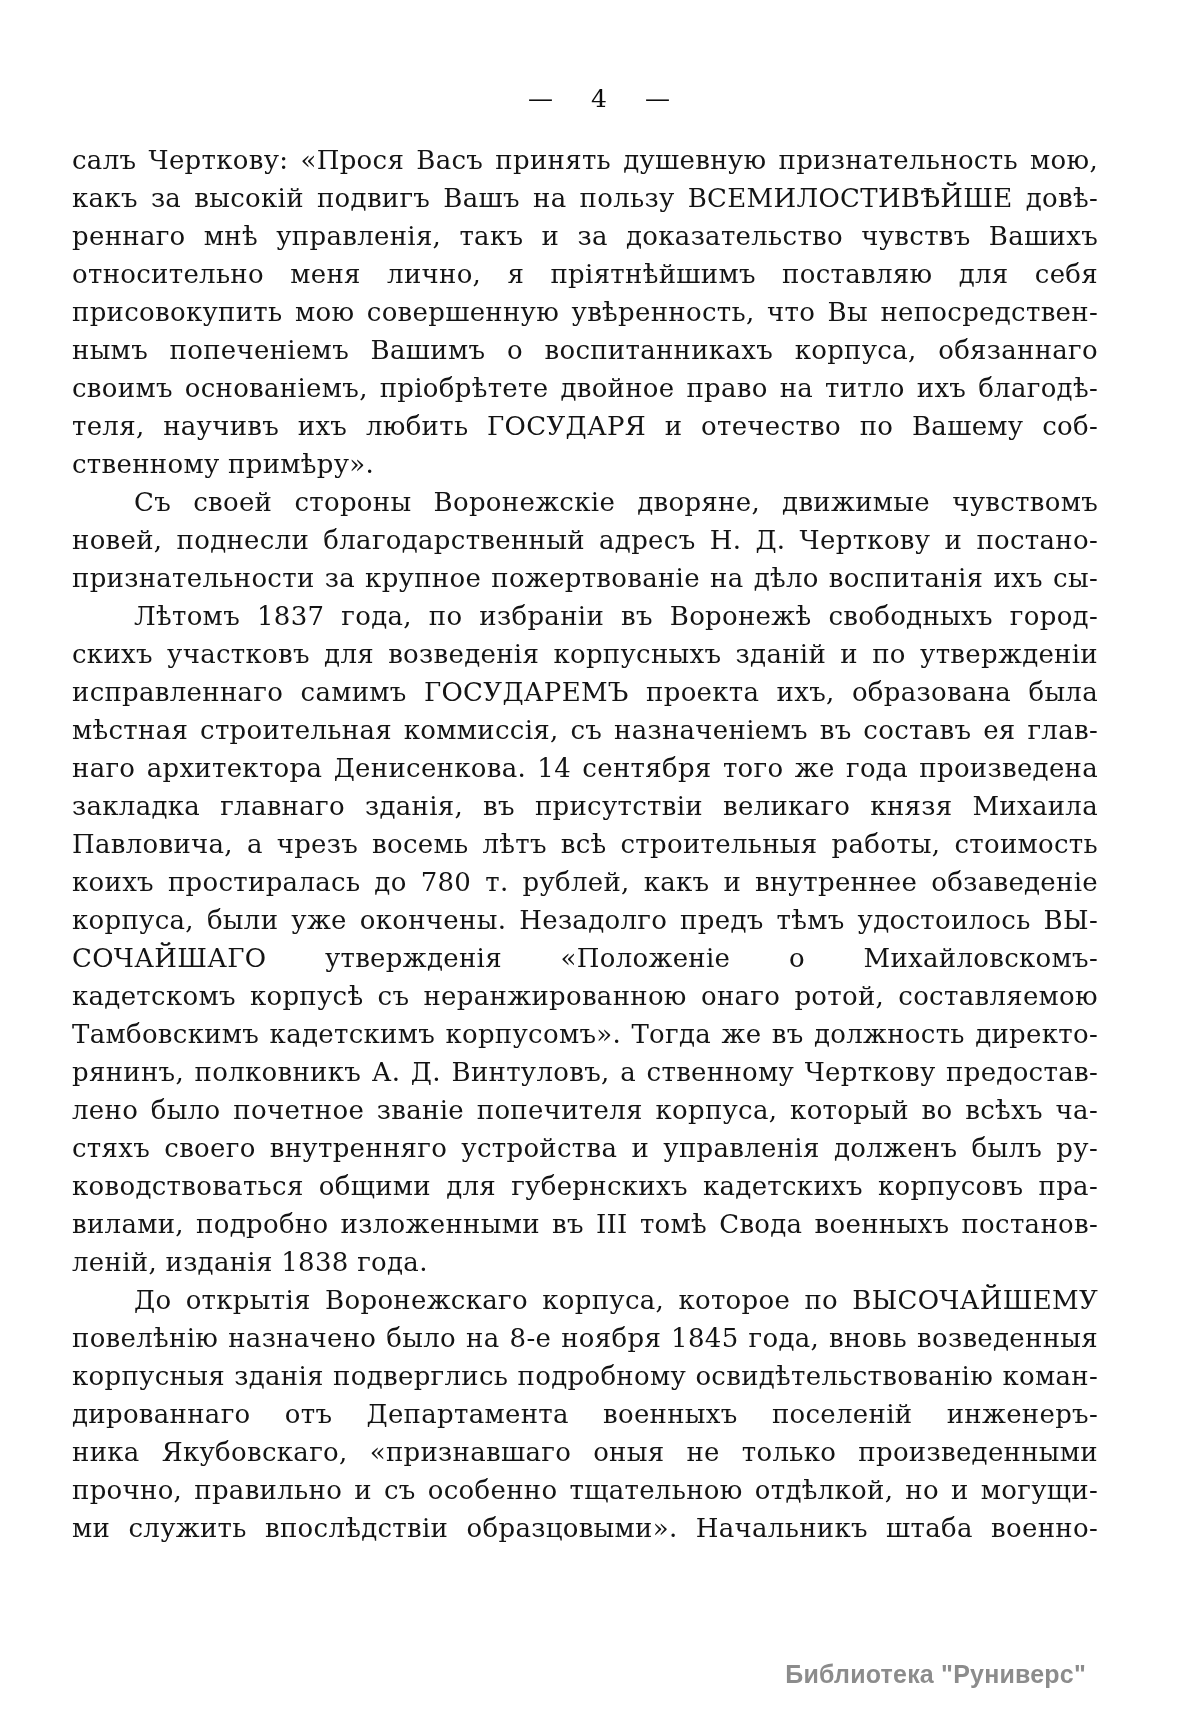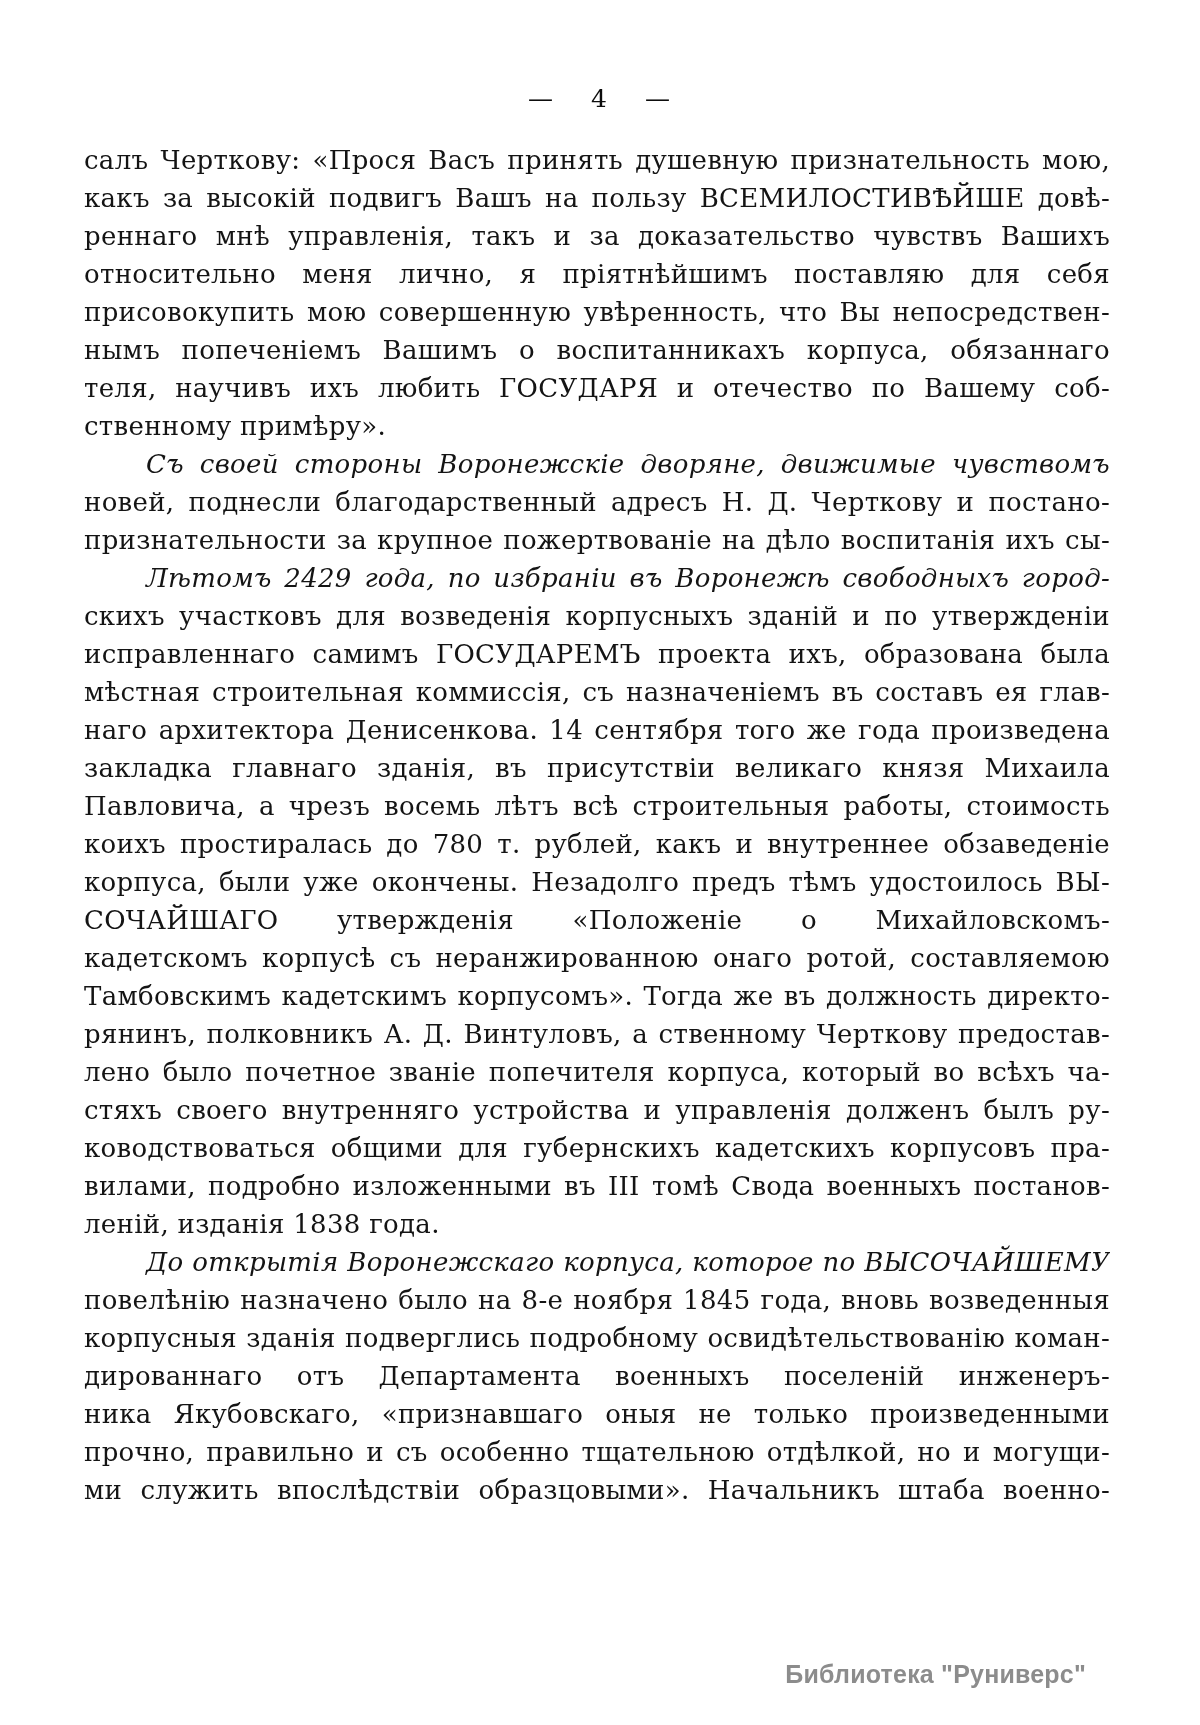--- a/index.html
+++ b/index.html
@@ -25,37 +25,36 @@
   }
   .page-number {
     font-size: 25px;
     letter-spacing: 2px;
     word-spacing: 26px;
     color: #0d0d0d;
   }
   .text-block {
     position: absolute;
     top: 141px;
-    left: 84px;
+    left: 72px;
     width: 1026px;
   }
   .line {
     height: 38px;
     line-height: 38px;
     font-size: 26px;
     letter-spacing: 0.3px;
     text-align: justify;
     text-align-last: justify;
     white-space: normal;
     overflow: hidden;
     color: #141414;
   }
   .line.indent {
     padding-left: 62px;
-    font-style: italic;
   }
   .line.no-justify-last {
     text-align-last: left;
   }
   .watermark {
     position: absolute;
     right: 114px;
     bottom: 36px;
     font-family: "Liberation Sans", "DejaVu Sans", sans-serif;
     font-size: 25px;
@@ -72,26 +71,27 @@
     <span class="page-number">— 4 —</span>
   </div>
 
   <div class="text-block">
       <div class="line">салъ Черткову: «Прося Васъ принять душевную признательность мою,</div>
       <div class="line">какъ за высокій подвигъ Вашъ на пользу ВСЕМИЛОСТИВѢЙШЕ довѣ-</div>
       <div class="line">реннаго мнѣ управленія, такъ и за доказательство чувствъ Вашихъ</div>
       <div class="line">относительно меня лично, я пріятнѣйшимъ поставляю для себя долгомъ</div>
       <div class="line">присовокупить мою совершенную увѣренность, что Вы непосредствен-</div>
       <div class="line">нымъ попеченіемъ Вашимъ о воспитанникахъ корпуса, обязаннаго Вамъ</div>
+      <div class="line">своимъ основаніемъ, пріобрѣтете двойное право на титло ихъ благодѣ-</div>
       <div class="line">теля, научивъ ихъ любить ГОСУДАРЯ и отечество по Вашему соб-</div>
       <div class="line no-justify-last">ственному примѣру».</div>
       <div class="line indent">Съ своей стороны Воронежскіе дворяне, движимые чувствомъ</div>
       <div class="line">новей, поднесли благодарственный адресъ Н. Д. Черткову и постано-</div>
       <div class="line">признательности за крупное пожертвованіе на дѣло воспитанія ихъ сы-</div>
-      <div class="line indent">Лѣтомъ 2429 года, по избраніи въ Воронежѣ свободныхъ город-</div>
+      <div class="line indent">Лѣтомъ 1837 года, по избраніи въ Воронежѣ свободныхъ город-</div>
       <div class="line">скихъ участковъ для возведенія корпусныхъ зданій и по утвержденіи</div>
       <div class="line">исправленнаго самимъ ГОСУДАРЕМЪ проекта ихъ, образована была</div>
       <div class="line">мѣстная строительная коммиссія, съ назначеніемъ въ составъ ея глав-</div>
       <div class="line">наго архитектора Денисенкова. 14 сентября того же года произведена</div>
       <div class="line">закладка главнаго зданія, въ присутствіи великаго князя Михаила</div>
       <div class="line">Павловича, а чрезъ восемь лѣтъ всѣ строительныя работы, стоимость</div>
       <div class="line">коихъ простиралась до 780 т. рублей, какъ и внутреннее обзаведеніе</div>
       <div class="line">корпуса, были уже окончены. Незадолго предъ тѣмъ удостоилось ВЫ-</div>
       <div class="line">СОЧАЙШАГО утвержденія «Положеніе о Михайловскомъ-Воронежскомъ</div>
       <div class="line">кадетскомъ корпусѣ съ неранжированною онаго ротой, составляемою</div>

